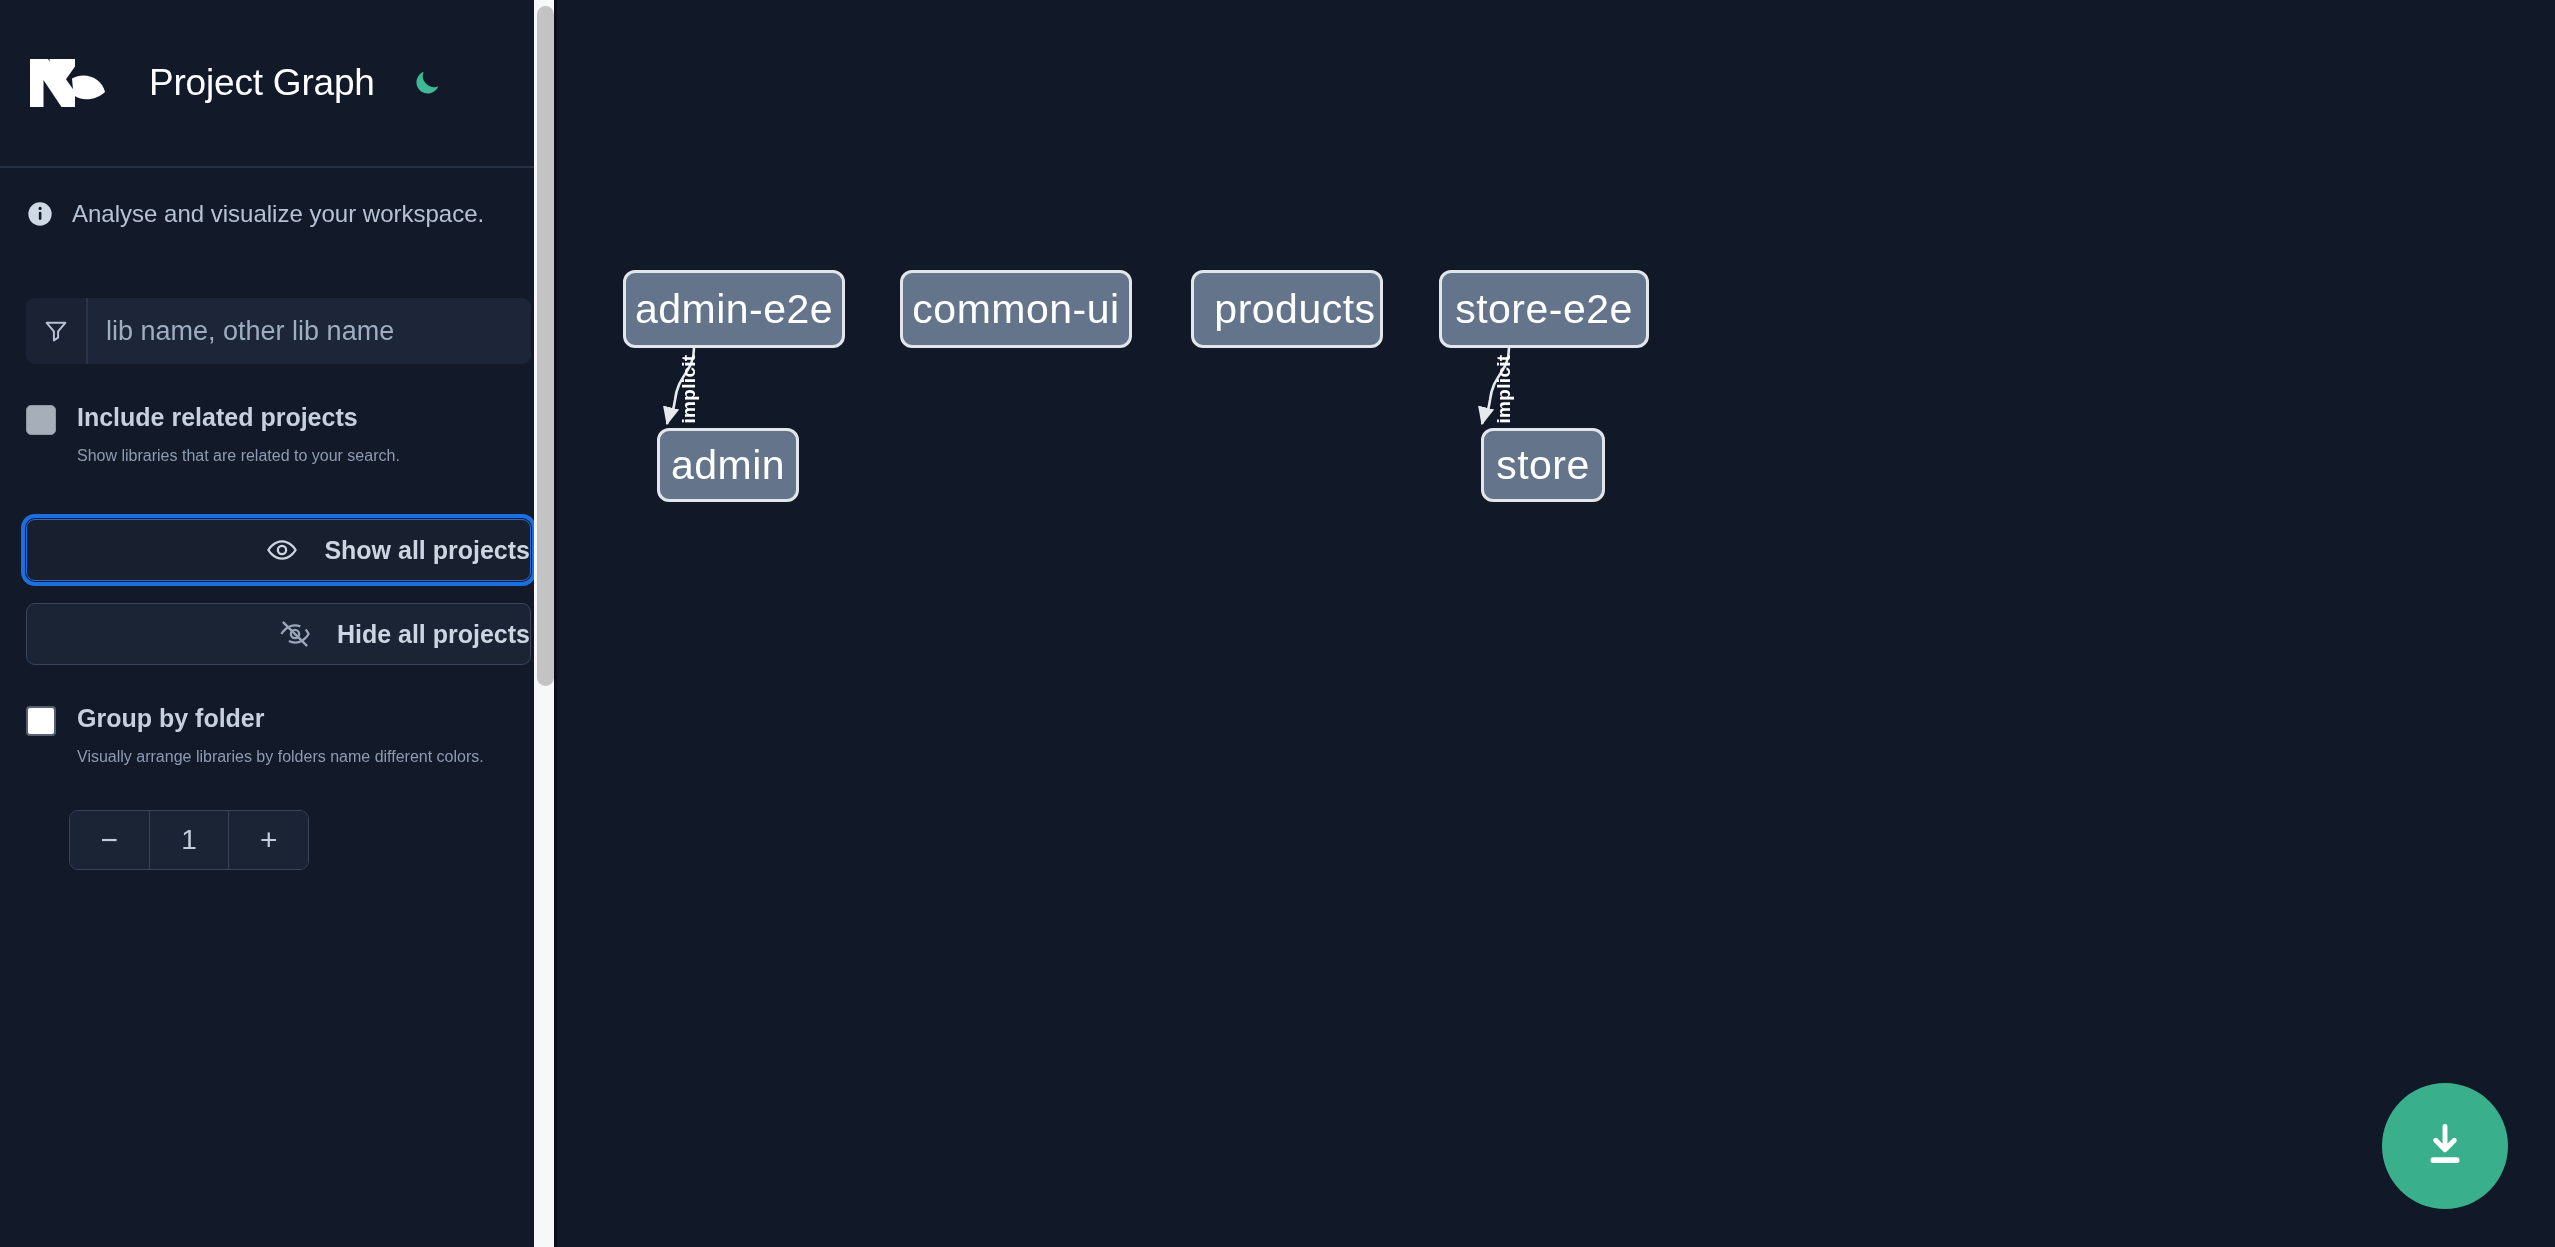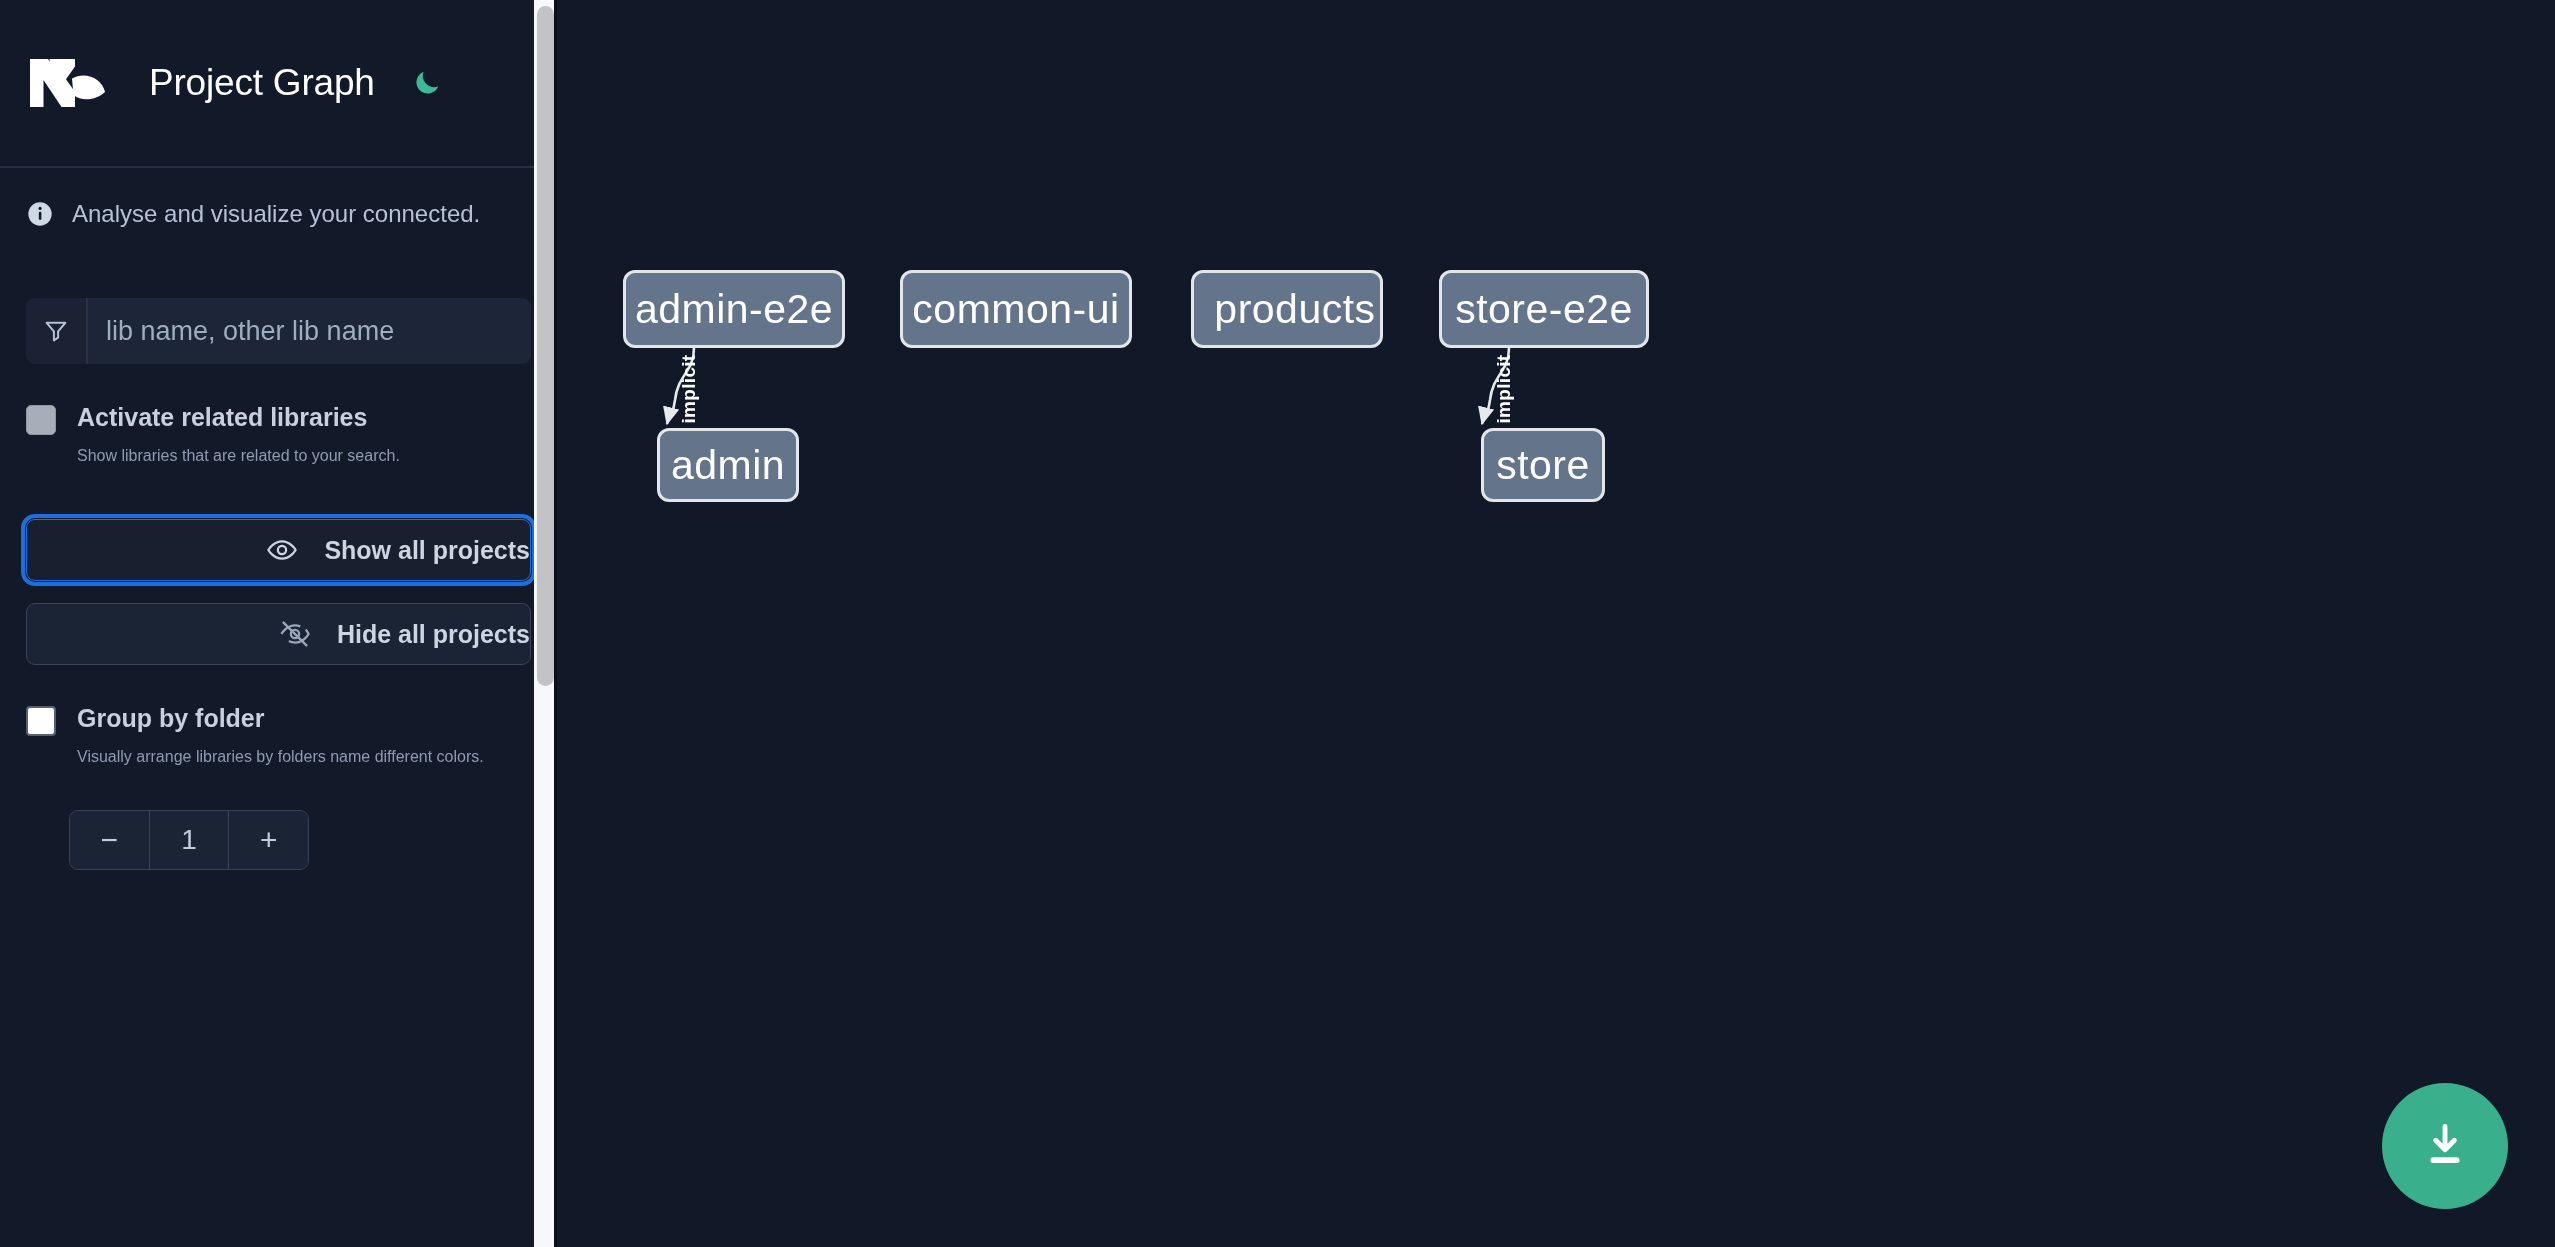--- a/index.html
+++ b/index.html
@@ -318,36 +318,36 @@
     <div class="sidebar-body">
 
       <div class="tagline">
         <span>
           <svg class="info-icon" viewBox="0 0 24 24" xmlns="http://www.w3.org/2000/svg">
             <circle cx="12" cy="12" r="10" fill="#cfd8e5"></circle>
             <rect x="11" y="10" width="2.2" height="7" rx="1" fill="#121a2a"></rect>
             <circle cx="12.1" cy="7.2" r="1.35" fill="#121a2a"></circle>
           </svg>
         </span>
-        <span class="tagline-text">Analyse and visualize your connected.</span>
+        <span class="tagline-text">Analyse and visualize your workspace.</span>
       </div>
 
       <div class="search-row">
         <div class="search-icon-box">
           <svg class="funnel-icon" viewBox="0 0 24 24" xmlns="http://www.w3.org/2000/svg">
             <path fill="none" stroke="#b6c2d4" stroke-width="1.7" stroke-linejoin="round" d="M4 5h16l-6.2 7.4v5.3L10.2 20v-7.6z"></path>
           </svg>
         </div>
         <input class="search-input" type="text" placeholder="lib name, other lib name" style="">
       </div>
 
       <div class="opt">
         <div class="cb cb-gray"></div>
         <div class="opt-body">
-          <div class="opt-title">Activate related libraries</div>
+          <div class="opt-title">Include related projects</div>
           <div class="opt-desc">Show libraries that are related to your search.</div>
         </div>
       </div>
 
       <div class="btn btn-show focused">
         <span>
           <svg class="btn-icon" viewBox="0 0 24 24" xmlns="http://www.w3.org/2000/svg">
             <path fill="none" stroke="#ccd5e2" stroke-width="1.7" d="M1.8 12S5.5 5.5 12 5.5 22.2 12 22.2 12 18.5 18.5 12 18.5 1.8 12 1.8 12z"></path>
             <circle cx="12" cy="12" r="3.1" fill="none" stroke="#ccd5e2" stroke-width="1.7"></circle>
           </svg>

